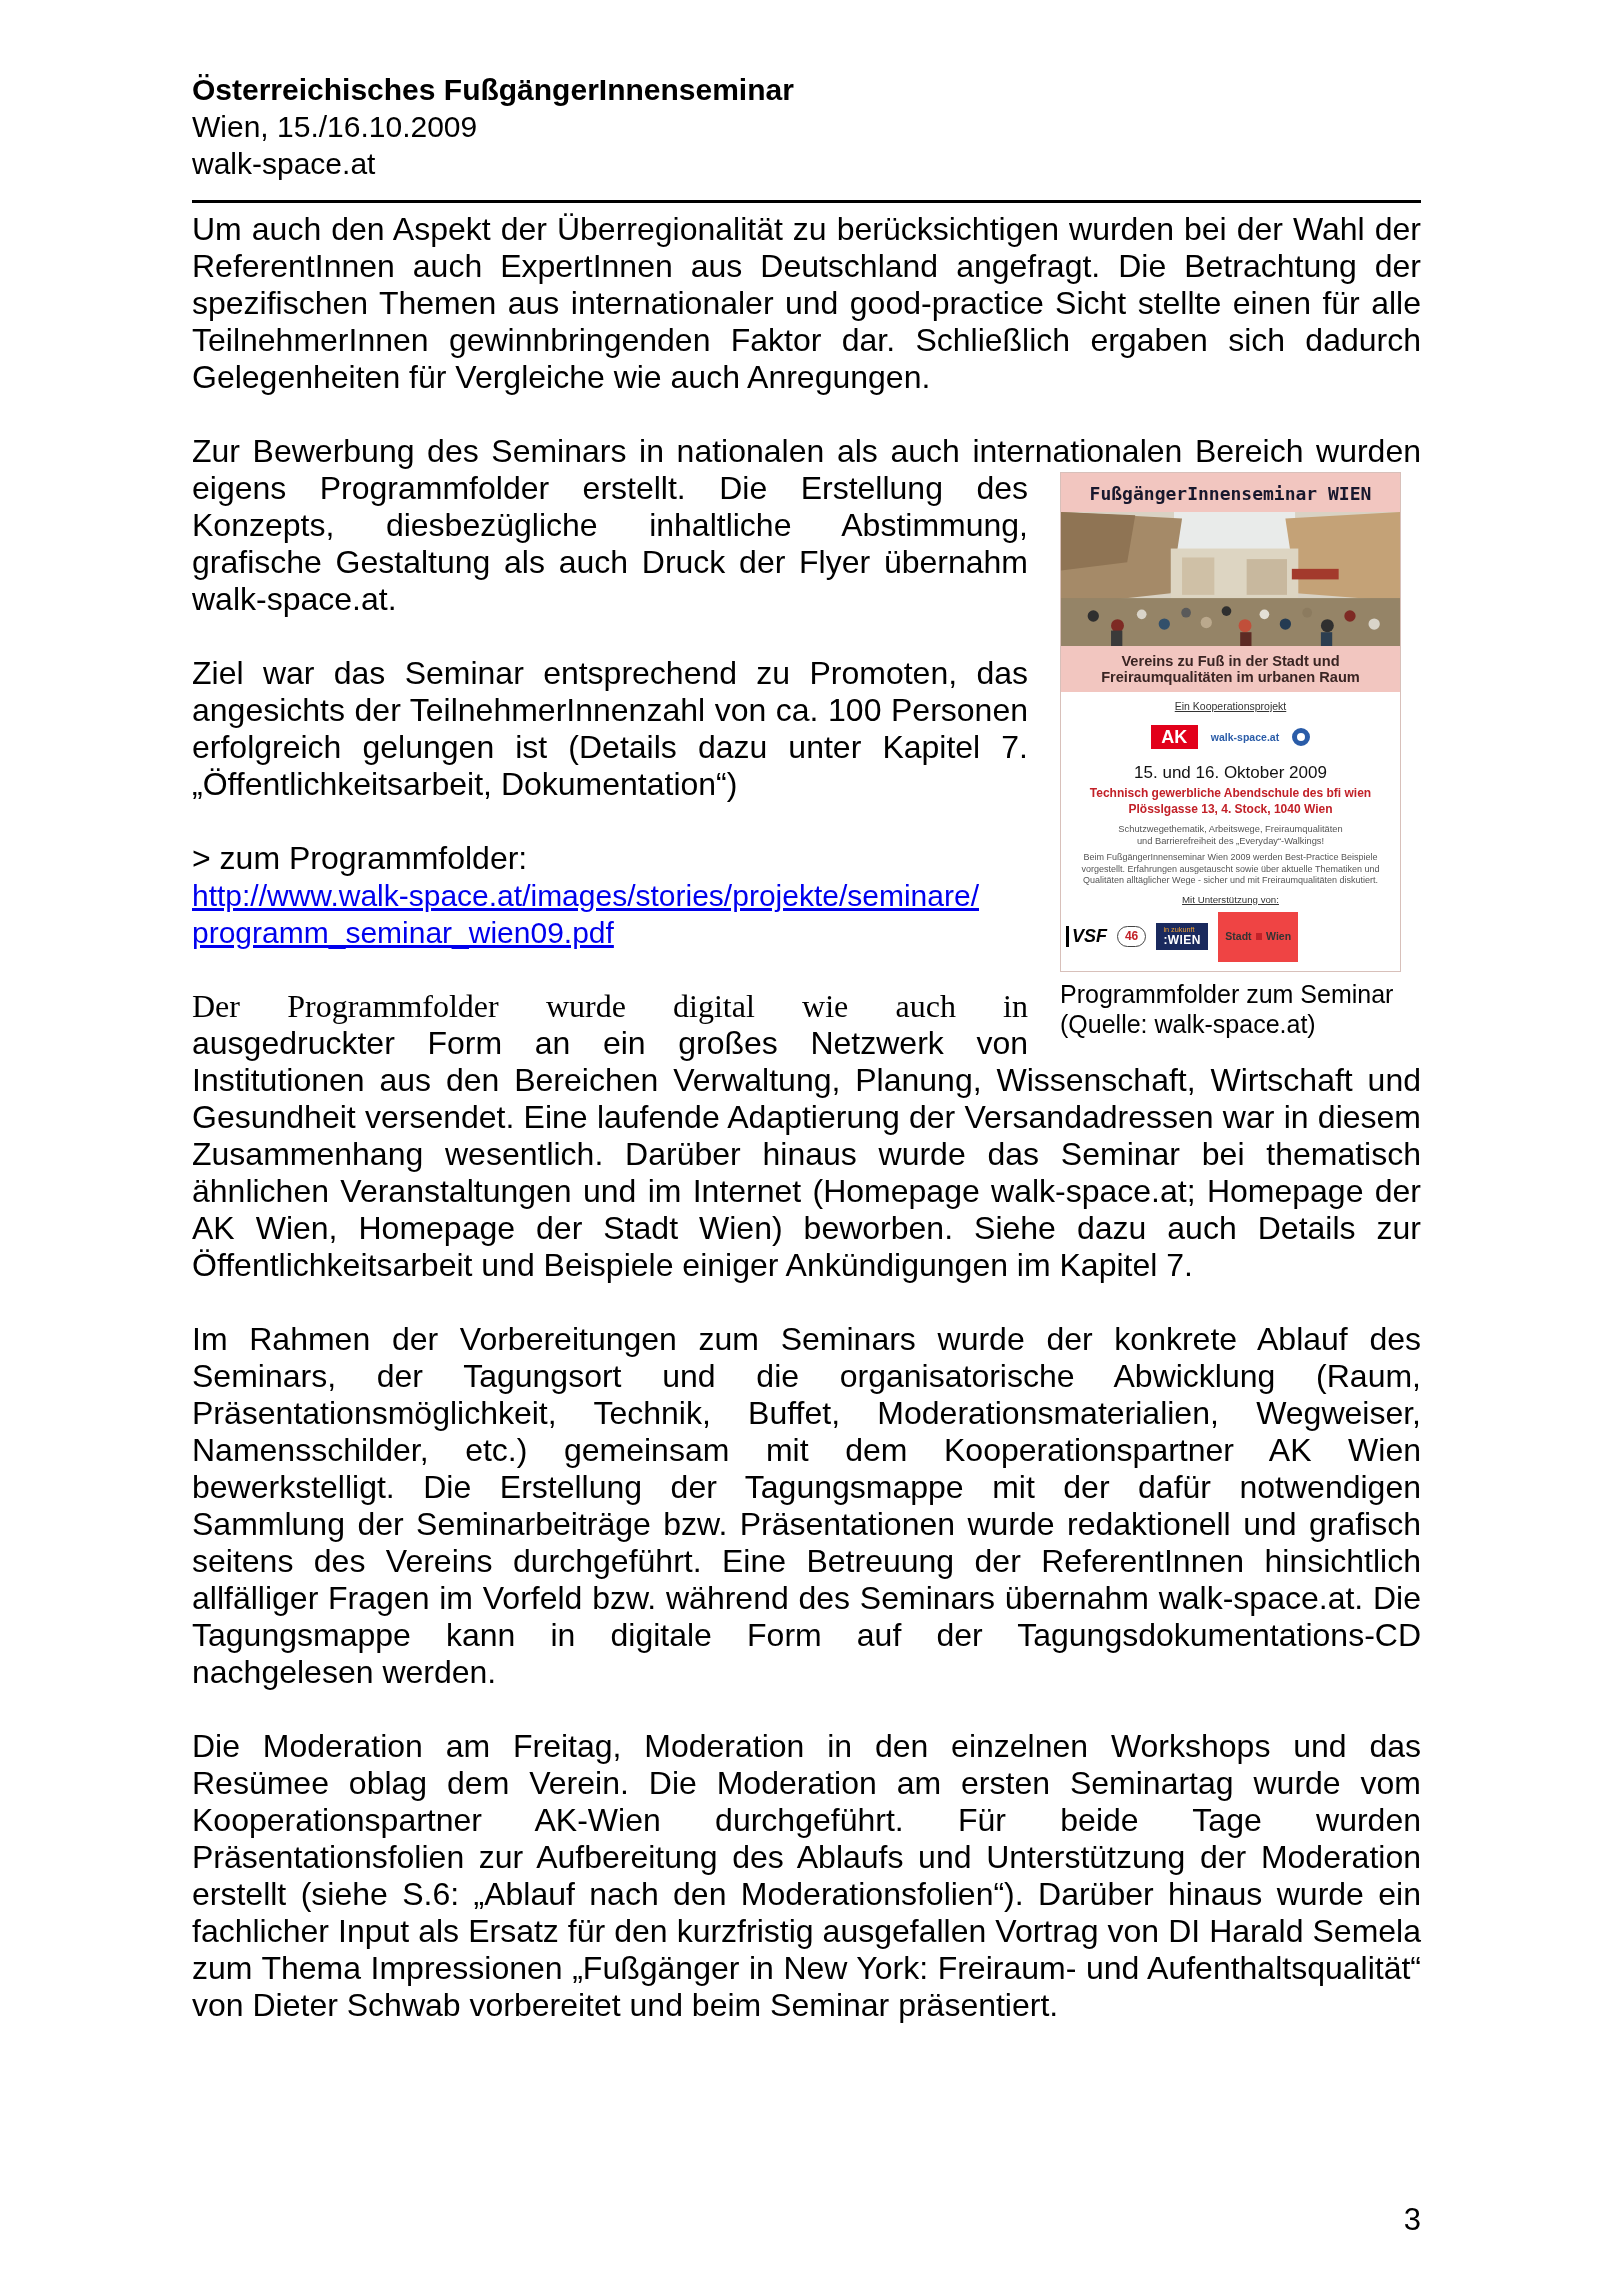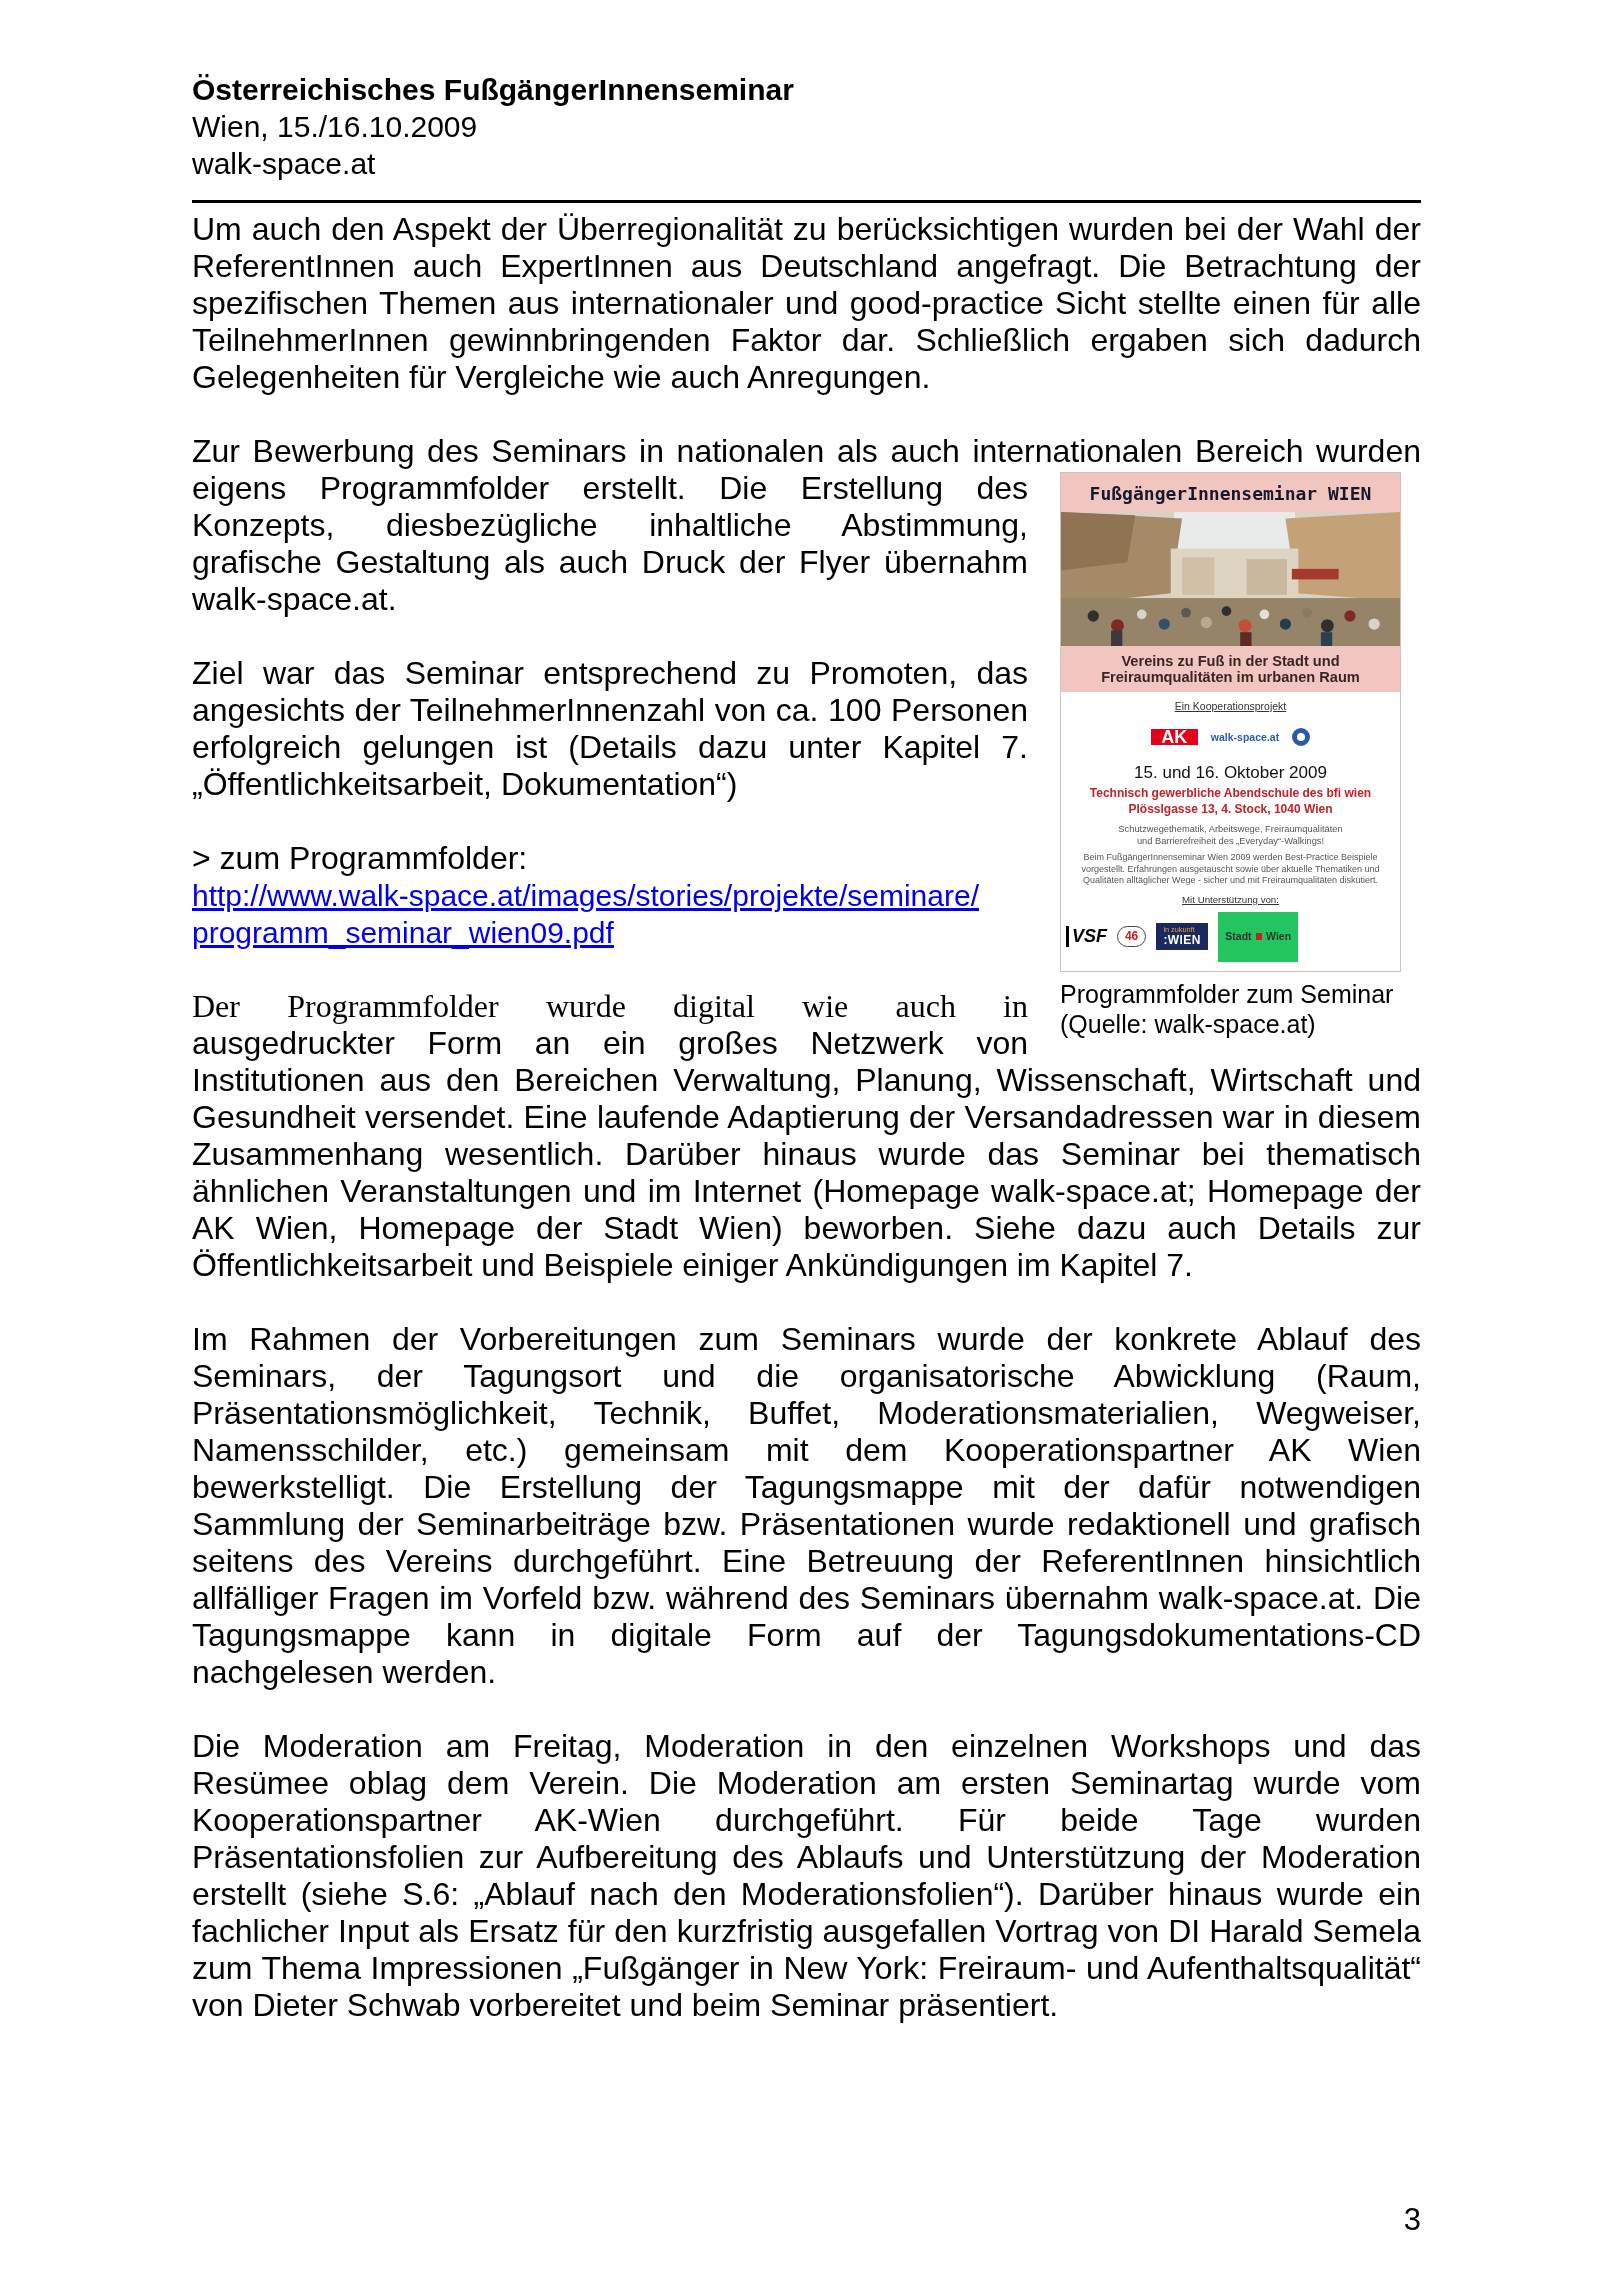--- a/index.html
+++ b/index.html
@@ -88,21 +88,21 @@
     text-align: center;
   }
   .flyer-logos {
     display: flex;
     justify-content: center;
     align-items: center;
     gap: 13px;
     padding: 7.3px 0 4.9px;
   }
   .ak-box {
-    width: 47px; height: 16px;
+    width: 47px; height: 24px;
     background: #e2001a;
     color: #ffffff;
     font-weight: bold;
     font-size: 18px;
     display: flex; align-items: center; justify-content: center;
   }
   .ws-text { color: #2a5ca8; font-size: 10.5px; font-weight: bold; }
   .ws-ring { width: 18px; height: 18px; border: 5.7px solid #2a5ca8; border-radius: 50%; }
   .flyer-date {
     text-align: center;
@@ -165,21 +165,21 @@
     font-weight: bold;
     font-size: 12px;
     display: flex; align-items: center; justify-content: center;
     padding: 0 4px;
     background: #ffffff;
   }
   .sp-wien { background: #1a2a5e; color: #ffffff; padding: 2.4px 7.3px; }
   .sp-wien .small { display: block; font-size: 7.3px; line-height: 8px; color: #f0a030; }
   .sp-wien .big { display: block; font-size: 12px; line-height: 13.8px; font-weight: bold; letter-spacing: 0.4px; }
   .sp-stadt {
-    background: #22c55e;
+    background: #ef4444;
     color: #333333;
     padding: 6.5px 7.3px;
     font-weight: bold;
     font-size: 10.5px;
     display: flex; align-items: center; gap: 4px;
   }
   .sp-stadt .dot { width: 6.5px; height: 6.5px; background: #c22128; }
   .figure-caption {
     margin-top: 6.5px;
     font-size: 25px;

